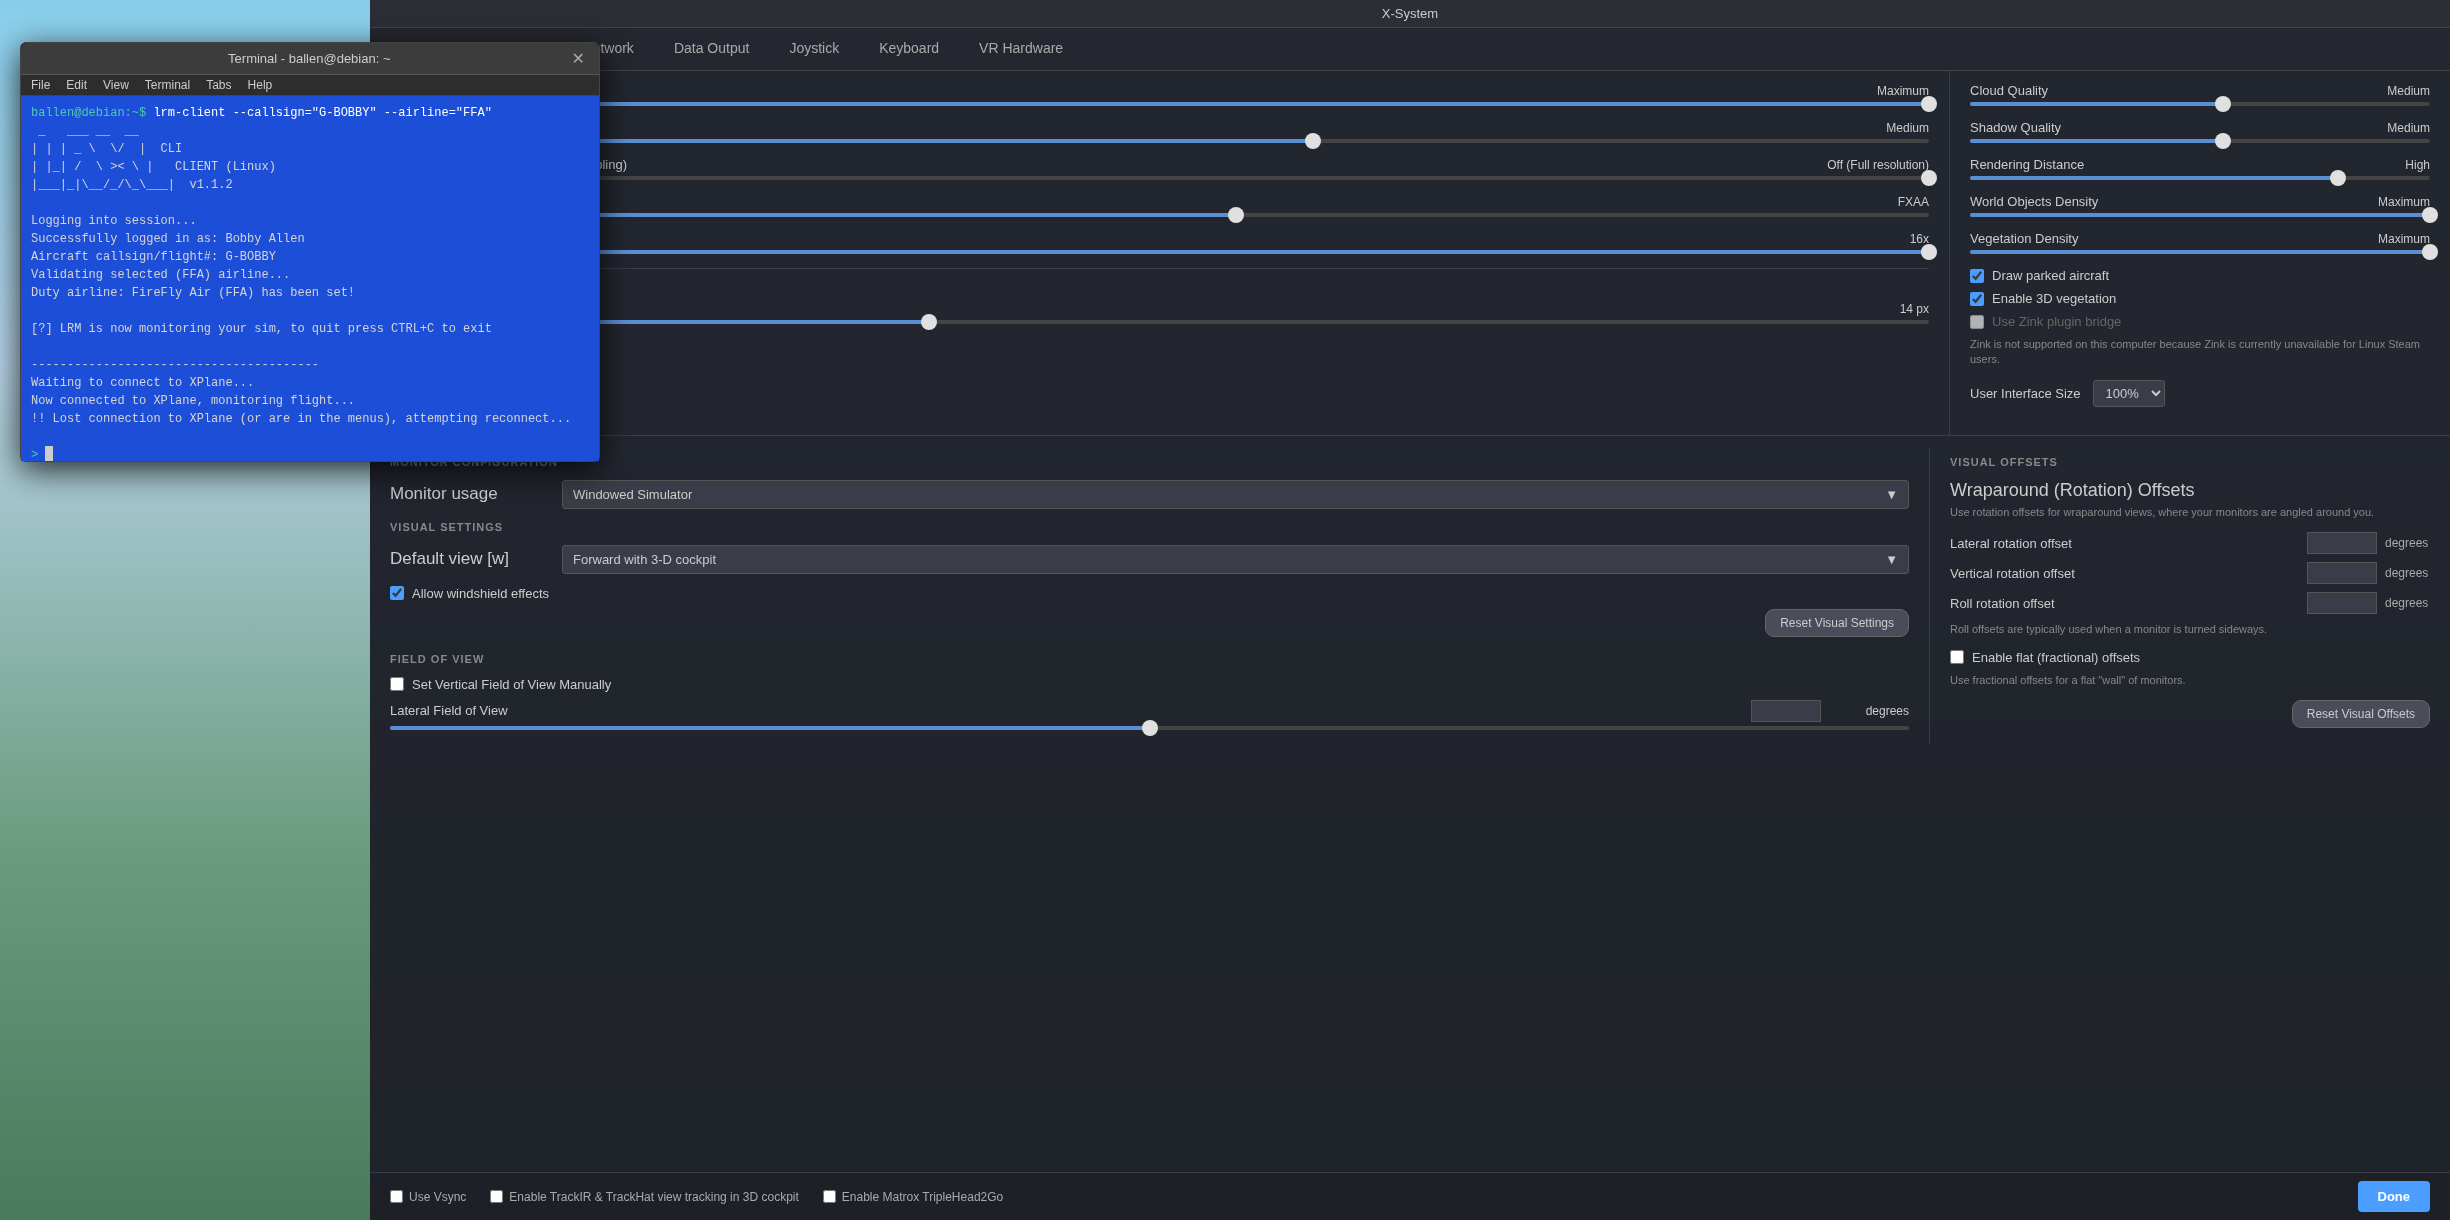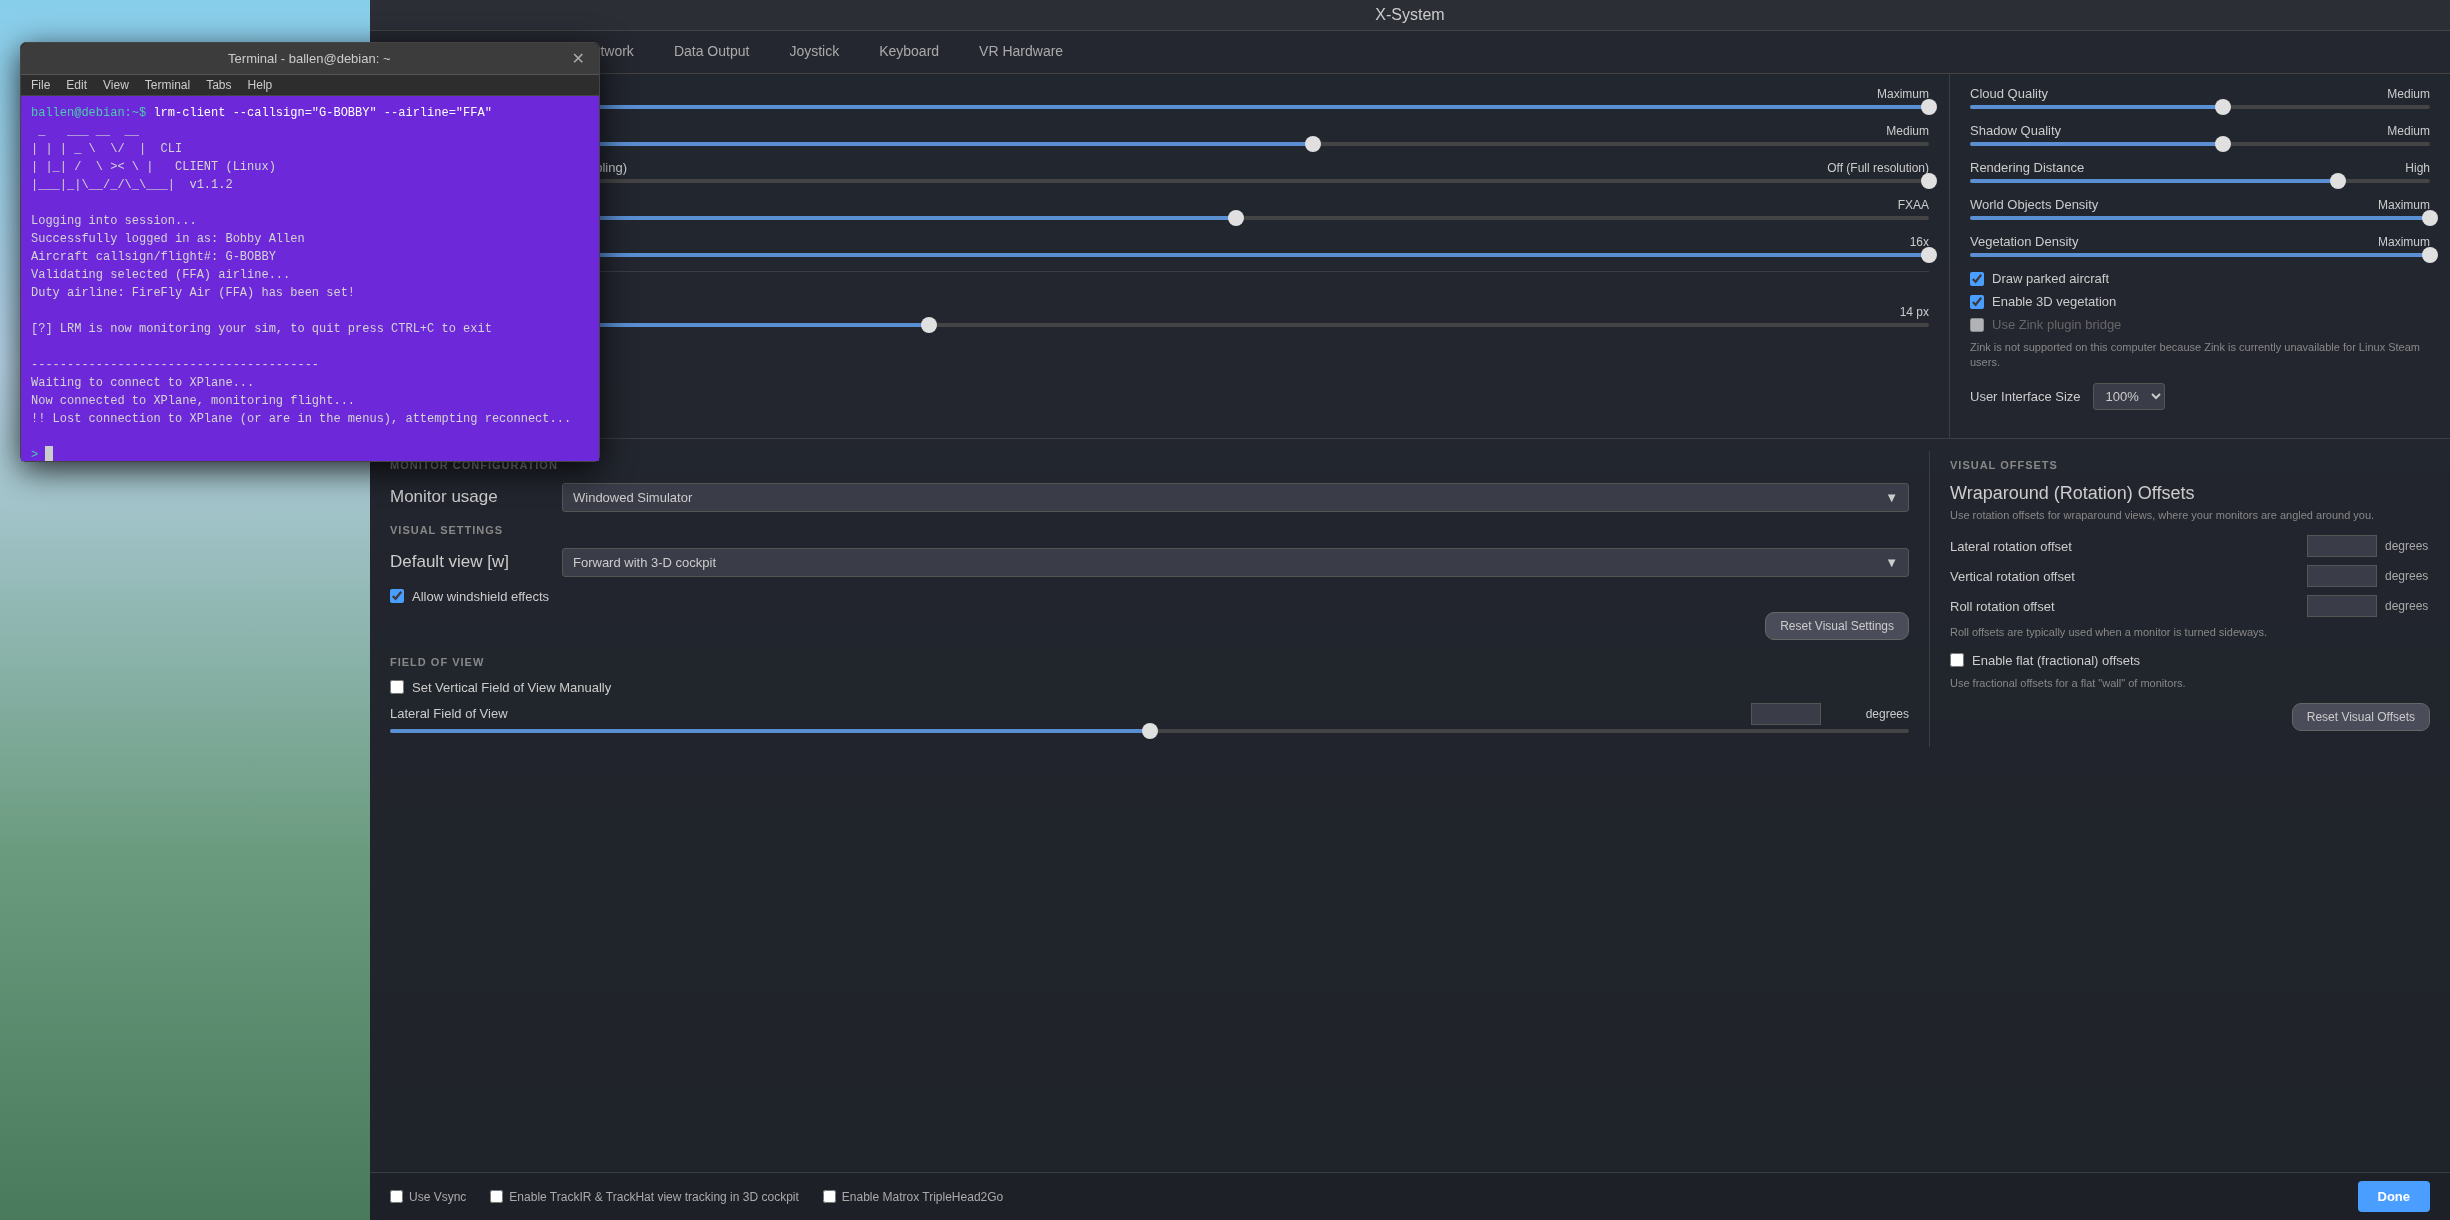--- a/index.html
+++ b/index.html
@@ -65,21 +65,21 @@
       padding: 3px 10px;
       border-bottom: 1px solid #444;
     }
     .terminal-menubar span {
       color: #ccc;
       font-size: 12px;
       cursor: pointer;
     }
     .terminal-body {
       flex: 1;
-      background: #6d28d9;
+      background: #1d4ed8;
       padding: 8px 10px;
       overflow: hidden;
       font-family: 'Courier New', monospace;
       font-size: 12px;
       color: #d4d4d4;
     }
     .terminal-line { line-height: 1.5; white-space: pre; }
     .term-green { color: #4ec9b0; }
     .term-white { color: #ffffff; }
 
@@ -98,21 +98,21 @@
     .settings-titlebar {
       background: #2c2e36;
       padding: 6px 16px;
       display: flex;
       align-items: center;
       justify-content: center;
       border-bottom: 1px solid #444;
     }
     .settings-title {
       color: #ccc;
-      font-size: 16px;
+      font-size: 13px;
     }
 
     
     .nav-tabs {
       background: #252730;
       display: flex;
       align-items: center;
       padding: 0 16px;
       border-bottom: 1px solid #444;
       gap: 0;

